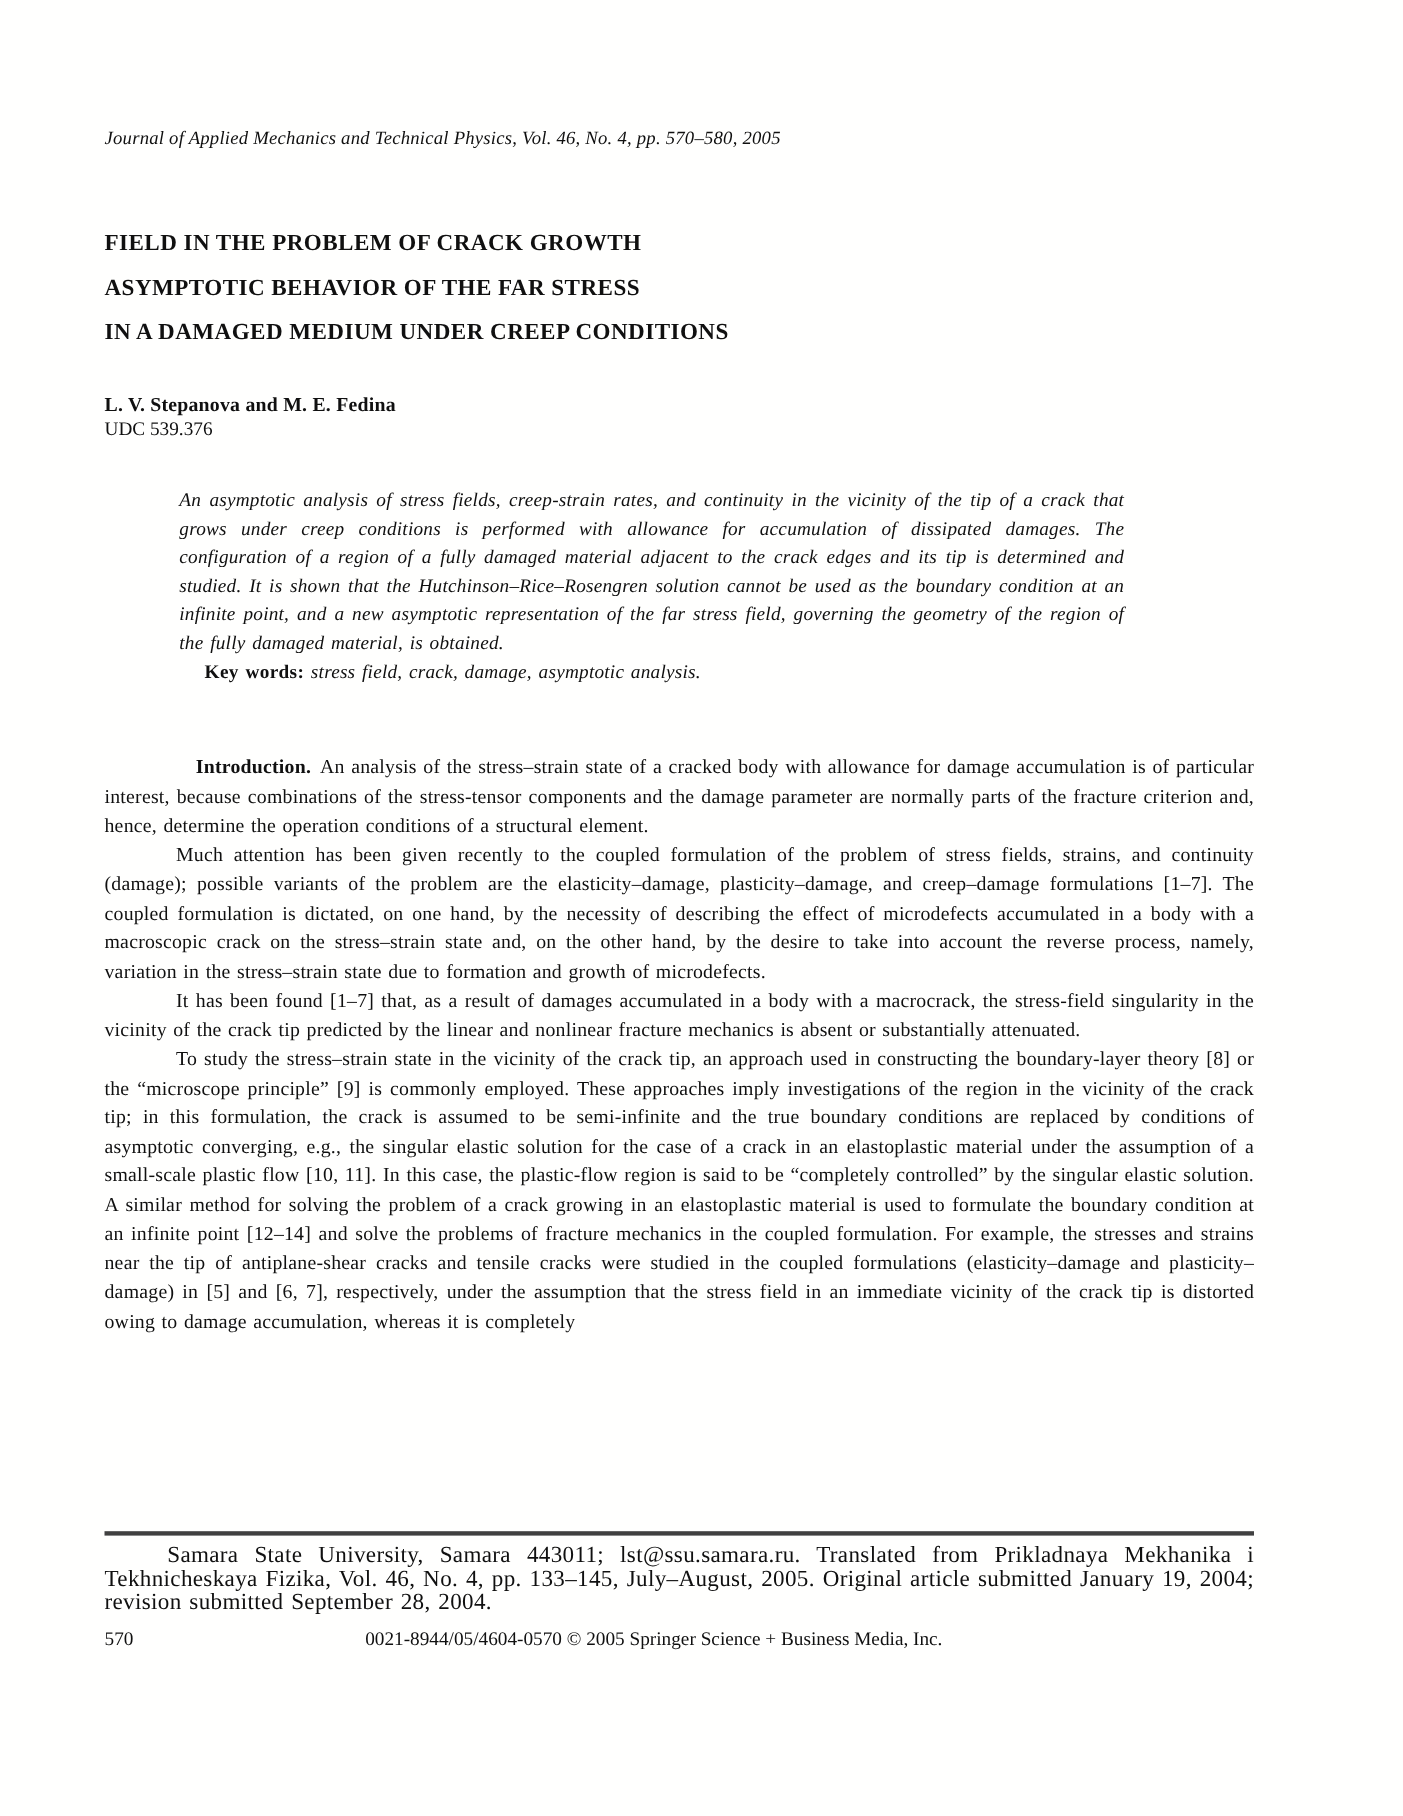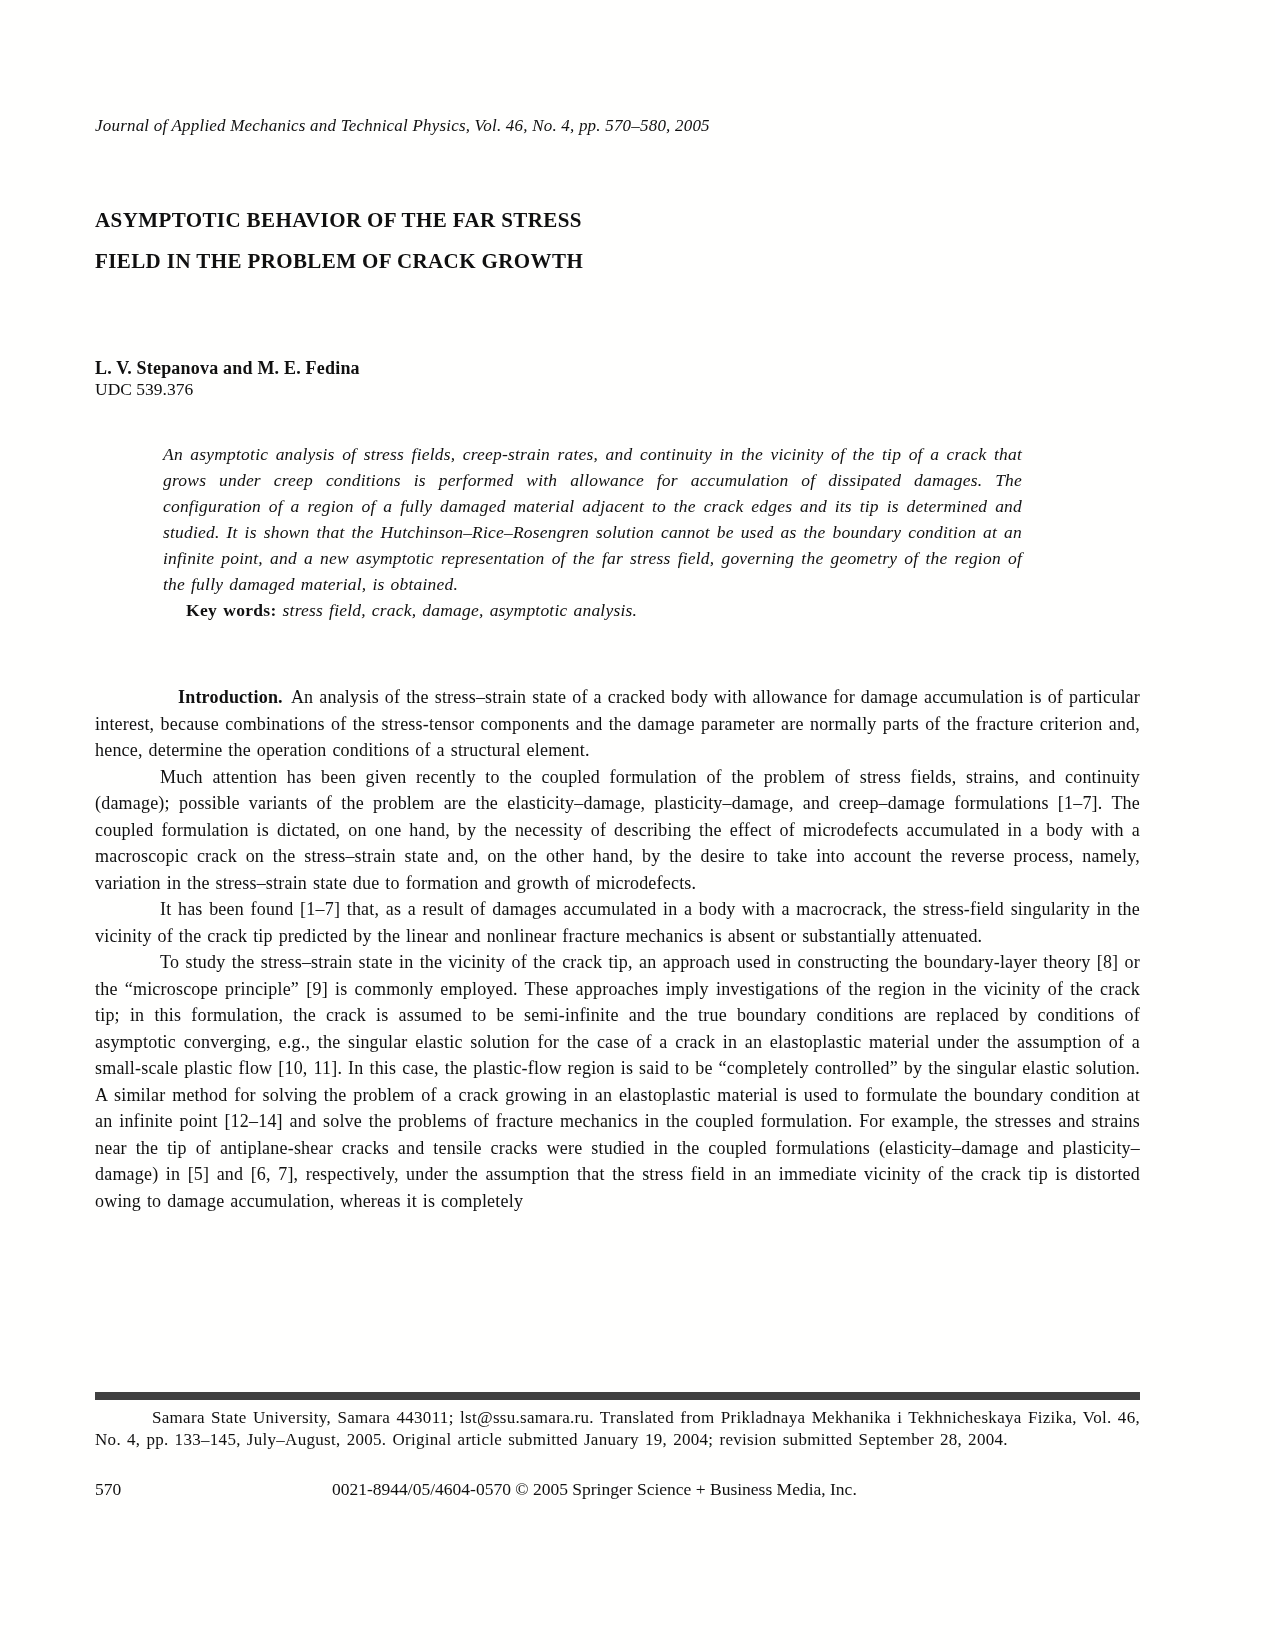--- a/index.html
+++ b/index.html
@@ -93,23 +93,23 @@
   }
   .lead {
     margin-right: 0.45em;
     margin-left: 18px;
   }
   .footnote {
     position: absolute;
     top: 1392px;
     left: 95px;
     width: 1045px;
-    border-top: 8px solid #404040;
+    border-top: 4px solid #404040;
     padding-top: 7px;
-    font-size: 17px;
+    font-size: 21px;
     line-height: 21.5px;
     text-align: justify;
     letter-spacing: 0.3px;
     word-spacing: 1.5px;
   }
   .footnote-text {
     text-indent: 57px;
   }
   .footer {
     position: absolute;
@@ -131,22 +131,23 @@
   }
 </style>
 </head>
 <body>
 
 <div class="page">
 
   <div class="journal-line">Journal of Applied Mechanics and Technical Physics, Vol. 46, No. 4, pp. 570–580, 2005</div>
 
   <div class="title">
+    <div class="title-line">FIELD IN THE PROBLEM OF CRACK GROWTH</div>
     <div class="title-line">ASYMPTOTIC BEHAVIOR OF THE FAR STRESS</div>
-    <div class="title-line">FIELD IN THE PROBLEM OF CRACK GROWTH</div>
+    <div class="title-line">IN A DAMAGED MEDIUM UNDER CREEP CONDITIONS</div>
   </div>
 
   <div class="authors-row">
     <span class="authors">L. V. Stepanova and M. E. Fedina</span>
     <span class="udc">UDC 539.376</span>
   </div>
 
   <div class="abstract">
     <div class="abstract-text">An asymptotic analysis of stress fields, creep-strain rates, and continuity in the vicinity of the tip of a crack that grows under creep conditions is performed with allowance for accumulation of dissipated damages. The configuration of a region of a fully damaged material adjacent to the crack edges and its tip is determined and studied. It is shown that the Hutchinson–Rice–Rosengren solution cannot be used as the boundary condition at an infinite point, and a new asymptotic representation of the far stress field, governing the geometry of the region of the fully damaged material, is obtained.</div>
     <div class="keywords-line">

